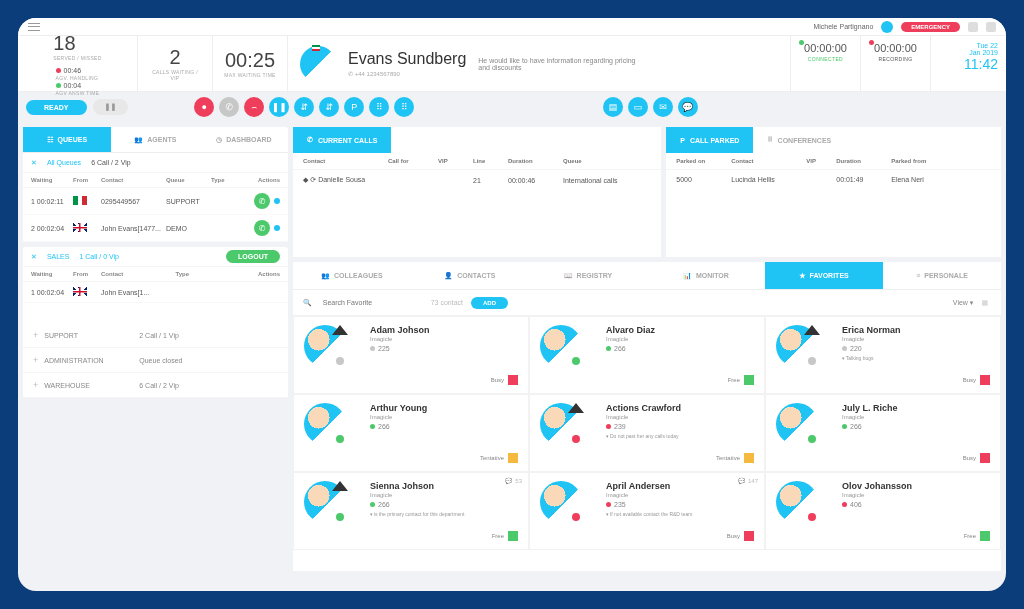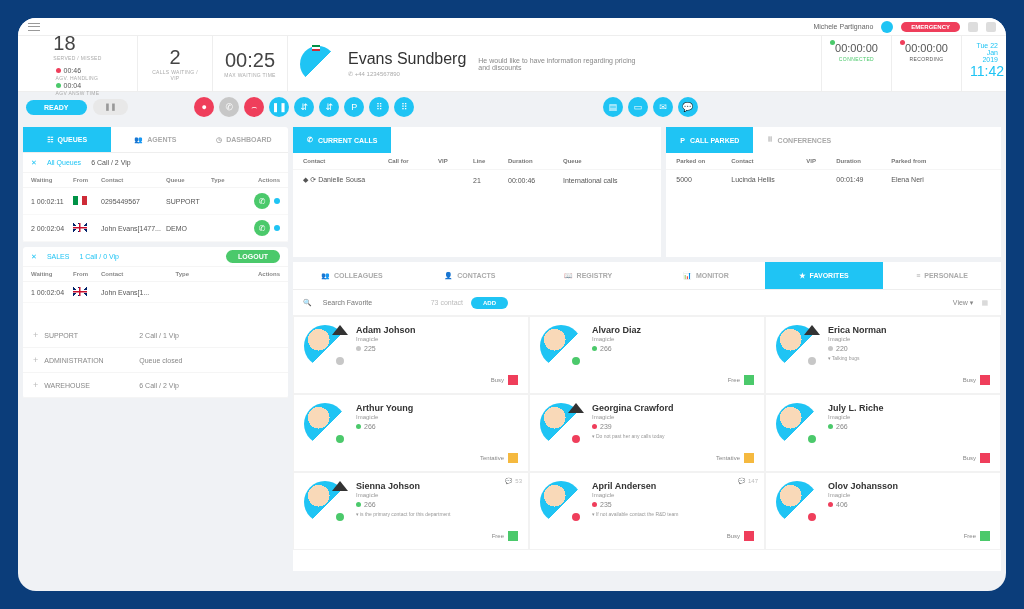--- a/index.html
+++ b/index.html
@@ -25,21 +25,21 @@
 .caller{flex:1;display:flex;align-items:center;padding:0 12px;gap:12px}
 .cav{width:36px;height:36px;border-radius:50%;background:linear-gradient(135deg,#1fc4f4 50%,#fff 50%);position:relative}
 .cav::after{content:"";position:absolute;width:8px;height:6px;top:-1px;left:12px;background:linear-gradient(#009246 33%,#fff 33% 66%,#ce2b37 66%)}
 .cname{font-size:16px;color:#333;font-weight:400}
 .cphone{font-size:6px;color:#aaa;margin-top:2px}
 .cdesc{font-size:7px;color:#888;width:160px}
 .timer{width:70px;text-align:center;border-left:1px solid #eee;padding:6px 4px;position:relative}
 .tdot{position:absolute;top:4px;left:8px;width:5px;height:5px;border-radius:50%}
 .tv{font-size:11px;color:#555}
 .tl{font-size:5px;text-transform:uppercase;letter-spacing:.4px;margin-top:2px}
-.datebox{width:45px;text-align:right;padding:6px 8px;border-left:1px solid #eee}
+.datebox{width:76px;text-align:right;padding:6px 8px;border-left:1px solid #eee}
 .date{font-size:7px;color:#1fc4f4}
 .time{font-size:14px;color:#1fc4f4;font-weight:500}
 .actionbar{height:30px;display:flex;align-items:center;background:#f0f2f5;padding:0 8px;gap:6px}
 .pill{padding:4px 18px;border-radius:10px;font-size:7px;font-weight:bold}
 .ready{background:#1fc4f4;color:#fff}
 .pause{background:#e8e8e8;color:#999;padding:4px 12px}
 .cbtns{margin-left:60px;display:flex;gap:5px}
 .cb{width:20px;height:20px;border-radius:50%;display:flex;align-items:center;justify-content:center;font-size:9px;color:#fff}
 .cbtns2{margin-left:auto;margin-right:300px;display:flex;gap:5px}
 .main{display:flex;height:calc(100% - 104px)}
@@ -77,21 +77,21 @@
 .bottom{flex:1;background:#fff;display:flex;flex-direction:column}
 .btabs{display:flex;height:28px;border-bottom:1px solid #eee}
 .btab{flex:1;display:flex;align-items:center;justify-content:center;gap:4px;font-size:7px;color:#aaa;text-transform:uppercase;font-weight:bold}
 .btab.act{background:#1fc4f4;color:#fff}
 .searchrow{display:flex;align-items:center;height:26px;padding:0 10px;gap:8px;border-bottom:1px solid #f2f2f2}
 .sinput{border:none;font-size:7px;color:#888;width:100px;outline:none;background:transparent}
 .scount{font-size:7px;color:#bbb}
 .addb{background:#1fc4f4;color:#fff;font-size:6px;font-weight:bold;padding:3px 12px;border-radius:9px}
 .view{margin-left:auto;font-size:7px;color:#888}
 .grid{flex:1;display:grid;grid-template-columns:repeat(3,1fr);grid-auto-rows:78px}
-.card{border:1px solid #f2f2f2;padding:8px 10px;display:flex;gap:10px;position:relative}
+.card{border:1px solid #f2f2f2;padding:8px 10px;display:flex;gap:24px;position:relative}
 .avwrap{width:42px;height:42px;position:relative}
 .av{width:42px;height:42px;border-radius:50%;background:radial-gradient(circle at 35% 35%,#f9d9b8 28%,transparent 28%),linear-gradient(135deg,#1fc4f4 55%,#fff 55%)}
 .tri{position:absolute;top:0;right:-2px;width:0;height:0;border-left:8px solid transparent;border-right:8px solid transparent}
 .sdot{position:absolute;bottom:0;right:0;width:12px;height:12px;border-radius:50%;border:2px solid #fff}
 .cinfo{flex:1}
 .cn{font-size:9px;font-weight:bold;color:#333}
 .cc{font-size:6px;color:#999;margin-top:1px}
 .ext{font-size:7px;color:#888;margin-top:3px;display:flex;align-items:center;gap:3px}
 .note{font-size:5px;color:#999;margin-top:3px}
 .st{position:absolute;bottom:8px;right:10px;display:flex;align-items:center;gap:4px;font-size:6px;color:#888}
@@ -403,21 +403,21 @@
                 <span class="sq" style="background:#f5b93f"></span>
               </div>
             </div>
             <div class="card">
               <div class="avwrap">
                 <div class="av"></div>
                 <div class="tri" style="border-bottom:10px solid #333"></div>
                 <div class="sdot" style="background:#ef3e5b"></div>
               </div>
               <div class="cinfo">
-                <div class="cn">Georgina Crawford</div>
+                <div class="cn">Actions Crawford</div>
                 <div class="cc">Imagicle</div>
                 <div class="ext"><span class="d" style="background:#ef3e5b"></span>239</div>
                 <div class="note">▾ Do not past her any calls today</div>
               </div>
               <div class="st">
                 <span>Tentative</span>
                 <span class="sq" style="background:#f5b93f"></span>
               </div>
             </div>
             <div class="card">

